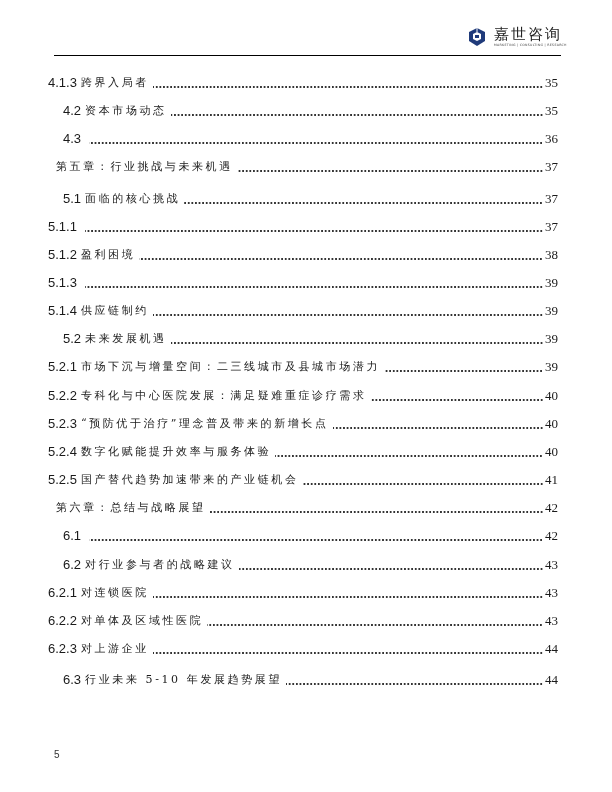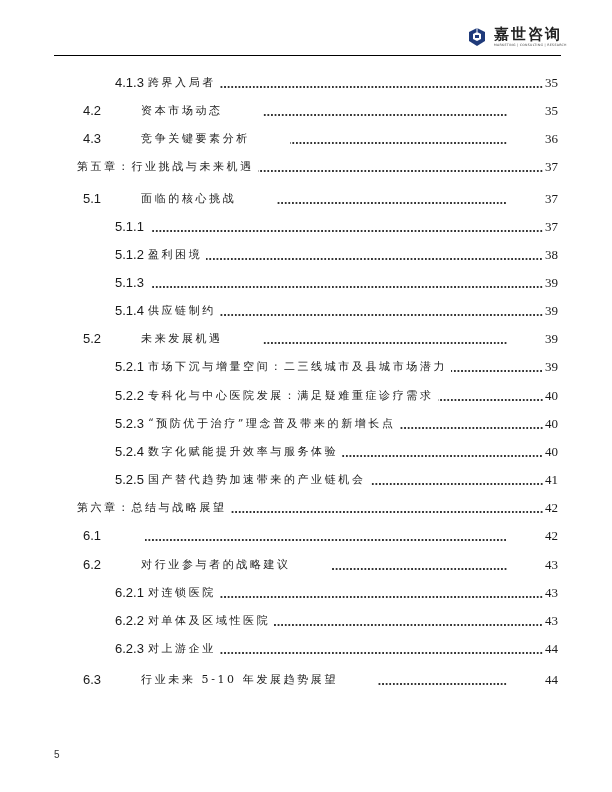--- a/index.html
+++ b/index.html
@@ -3,32 +3,32 @@
   <meta charset="utf-8">
   <style>
     html, body { margin: 0; padding: 0; }
     body {
       width: 612px; height: 792px; background: #ffffff; position: relative; overflow: hidden;
       font-family: "DejaVu Serif", "Liberation Serif", serif; color: #1a1a1a;
     }
     .logo { position: absolute; left: 466px; top: 22px; height: 30px; display: flex; align-items: center; }
     .logo-mark { width: 22px; height: 22px; margin-right: 6px; }
     .logo-text-wrap { display: flex; flex-direction: column; }
-    .logo-title { font-family: "DejaVu Sans", sans-serif; font-weight: bold; font-size: 15px; letter-spacing: 2px; color: #222; line-height: 17px; }
+    .logo-title { font-family: "DejaVu Sans", sans-serif; font-weight: normal; font-size: 15px; letter-spacing: 2px; color: #222; line-height: 17px; }
     .logo-sub { font-family: "DejaVu Sans", sans-serif; font-size: 3.2px; color: #444; letter-spacing: 0.3px; line-height: 5px; white-space: nowrap; }
     .header-rule { position: absolute; left: 54px; top: 55px; width: 507px; height: 1px; background: #000; }
 
     .toc { position: absolute; left: 0; top: 0; width: 612px; }
     .toc-row {
       position: absolute; left: 0; right: 54px; height: 18px;
       display: flex; align-items: flex-end; font-size: 12.6px; line-height: 18px;
     }
-    .toc-row.l1 { padding-left: 77px; }
-    .toc-row.l2 { padding-left: 83px; gap: 36px; }
-    .toc-row.l3 { padding-left: 115px; }
+    .toc-row.l1 { padding-left: 56px; }
+    .toc-row.l2 { padding-left: 63px; }
+    .toc-row.l3 { padding-left: 48px; }
     .num { font-family: "Liberation Sans", sans-serif; font-size: 13px; margin-right: 4px; white-space: nowrap; }
     .title { white-space: nowrap; letter-spacing: 2.6px; font-size: 11px; }
     .dots {
       flex: 1 1 auto; margin: 0 2px 4px 4px; height: 2px;
       background-image: radial-gradient(circle, #333 0.7px, transparent 0.9px);
       background-size: 3.6px 2px; background-repeat: repeat-x; background-position: right center;
     }
     .page { font-family: Liberation Serif, serif; font-size: 13px; white-space: nowrap; }
     .page-number { position: absolute; left: 54px; top: 749px; font-family: "Liberation Sans", sans-serif; font-size: 10px; color: #333; }
   </style>
@@ -57,21 +57,20 @@
     <span class="page">35</span>
   </div>
   <div class="toc-row l2" style="top:102px">
     <span class="num">4.2</span>
     <span class="title">资本市场动态</span>
     <span class="dots"></span>
     <span class="page">35</span>
   </div>
   <div class="toc-row l2" style="top:130px">
     <span class="num">4.3</span>
-    <span class="title">竞争关键要素分析</span>
     <span class="dots"></span>
     <span class="page">36</span>
   </div>
   <div class="toc-row l1" style="top:158px">
     <span class="title">第五章：行业挑战与未来机遇</span>
     <span class="dots"></span>
     <span class="page">37</span>
   </div>
   <div class="toc-row l2" style="top:190px">
     <span class="num">5.1</span>

